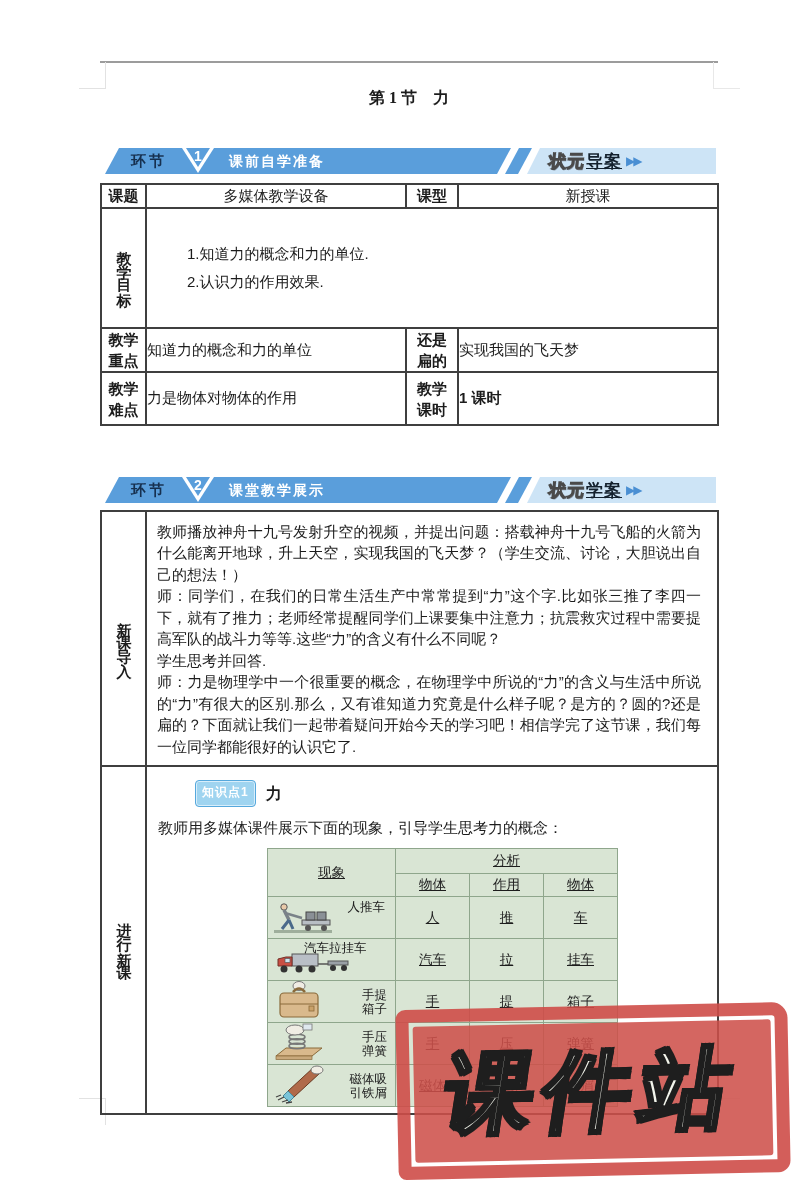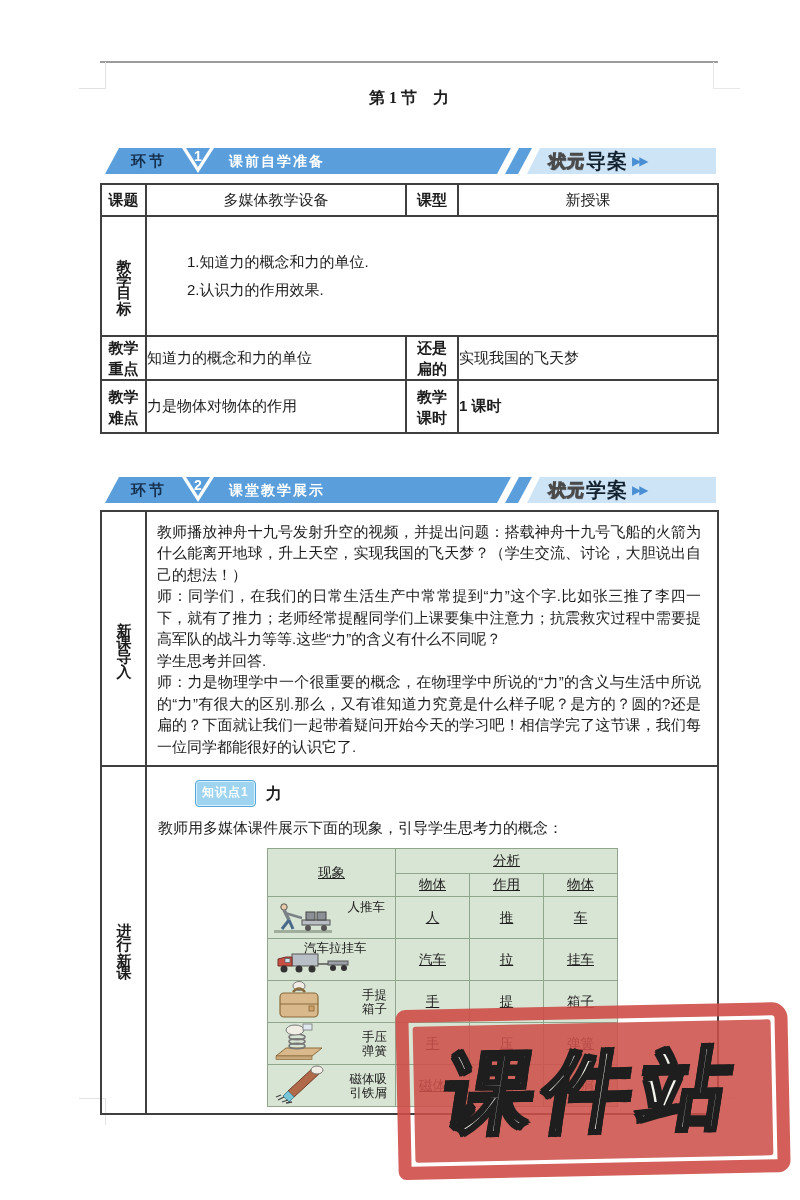--- a/index.html
+++ b/index.html
@@ -33,21 +33,21 @@
   .flag .inner{position:absolute;left:4px;top:0;width:24px;height:19px;background:#5a9edb;
                clip-path:polygon(0 0,100% 0,50% 100%);}
   .flag .num{position:absolute;left:0;top:0;width:32px;text-align:center;color:#fff;
              font-weight:bold;font-size:14px;line-height:17px;}
   .banner .sec-title{position:absolute;left:126px;top:5px;font-size:14px;font-weight:bold;
                      color:#ffffff;letter-spacing:2px;}
   .brand{position:absolute;left:446px;top:0;height:26px;display:flex;align-items:center;}
   .brand .outline{font-size:17px;font-weight:bold;color:#fff;transform:skewX(-6deg);
                   -webkit-text-stroke:1.2px #4a4a4a;
                   text-shadow:1px 1px 0 #8a98a8;letter-spacing:1px;}
-  .brand .solid{font-size:20px;font-weight:bold;color:#14212e;letter-spacing:1px;margin-left:1px;}
+  .brand .solid{font-size:17px;font-weight:bold;color:#14212e;letter-spacing:1px;margin-left:1px;text-decoration:underline;}
   .brand .arrows{font-size:12px;color:#4a8fd3;margin-left:4px;letter-spacing:-2px;}
 
   
   table.doc{position:absolute;left:100px;width:617px;border-collapse:collapse;table-layout:fixed;}
   table.doc td{border:2px solid #3f3f3f;font-size:15px;vertical-align:middle;padding:0;}
   td.lbl{text-align:center;font-weight:bold;}
   .v-label{writing-mode:vertical-rl;text-orientation:upright;font-weight:bold;font-size:15px;
            letter-spacing:14px;margin:0 auto;display:inline-block;}
   .lbl-2line{font-weight:bold;width:34px;margin:0 auto;line-height:21px;word-break:break-all;}
   .obj-list{padding:6px 8px 6px 40px;line-height:28px;}
@@ -125,21 +125,21 @@
   </div>
 
   <table class="doc" style="top:183px;">
     <colgroup>
         <col style="width:45px">
         <col style="width:260px">
         <col style="width:52px">
         <col style="width:260px">
       </colgroup>
     <tbody>
-        <tr style="height:32px;">
+        <tr style="height:24px;">
       <td class="lbl">课题</td>
       <td class="cell-center">多媒体教学设备</td>
       <td class="lbl">课型</td>
       <td class="cell-center">新授课</td>
     </tr>
     <tr style="height:120px;">
       <td class="lbl">
         <span class="v-label">教学目标</span>
       </td>
       <td colspan="3" class="content">

